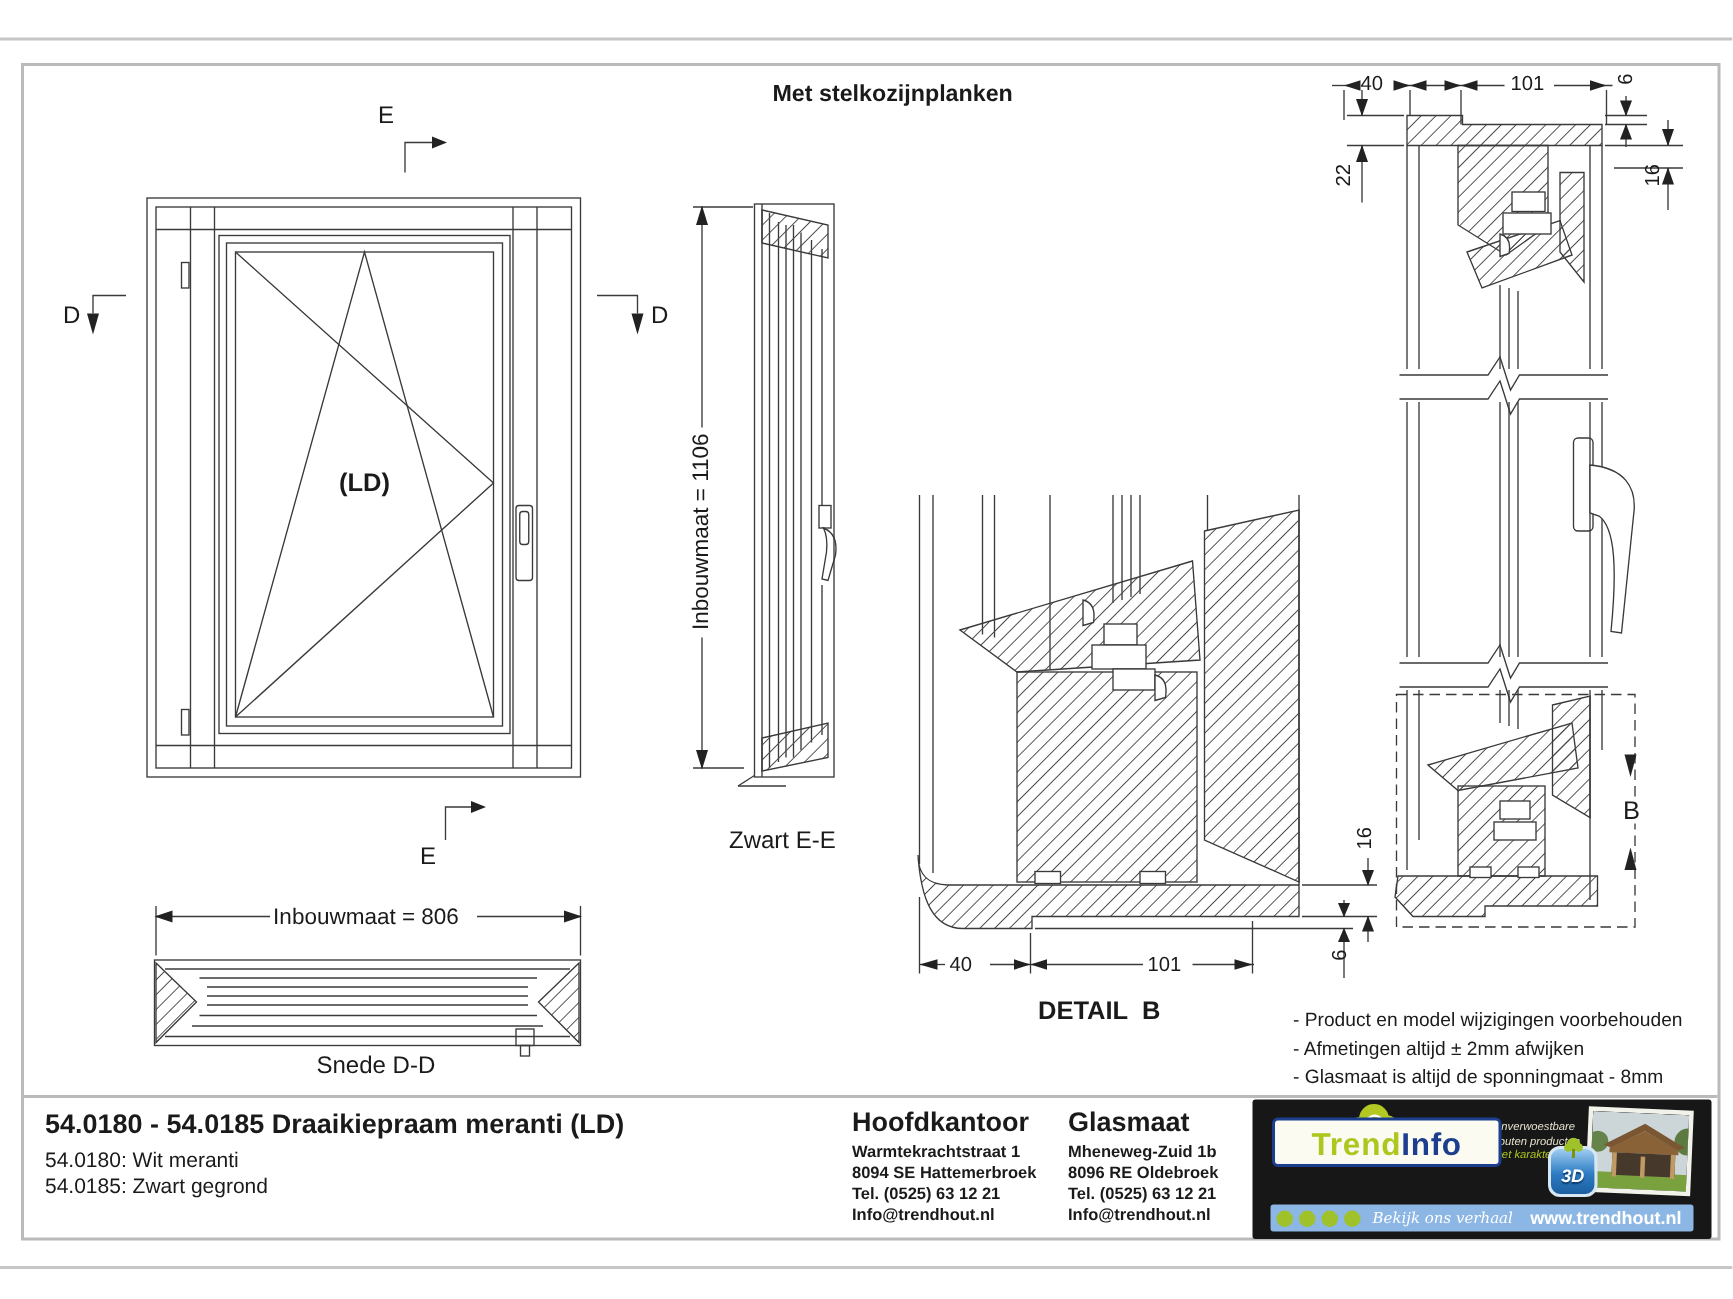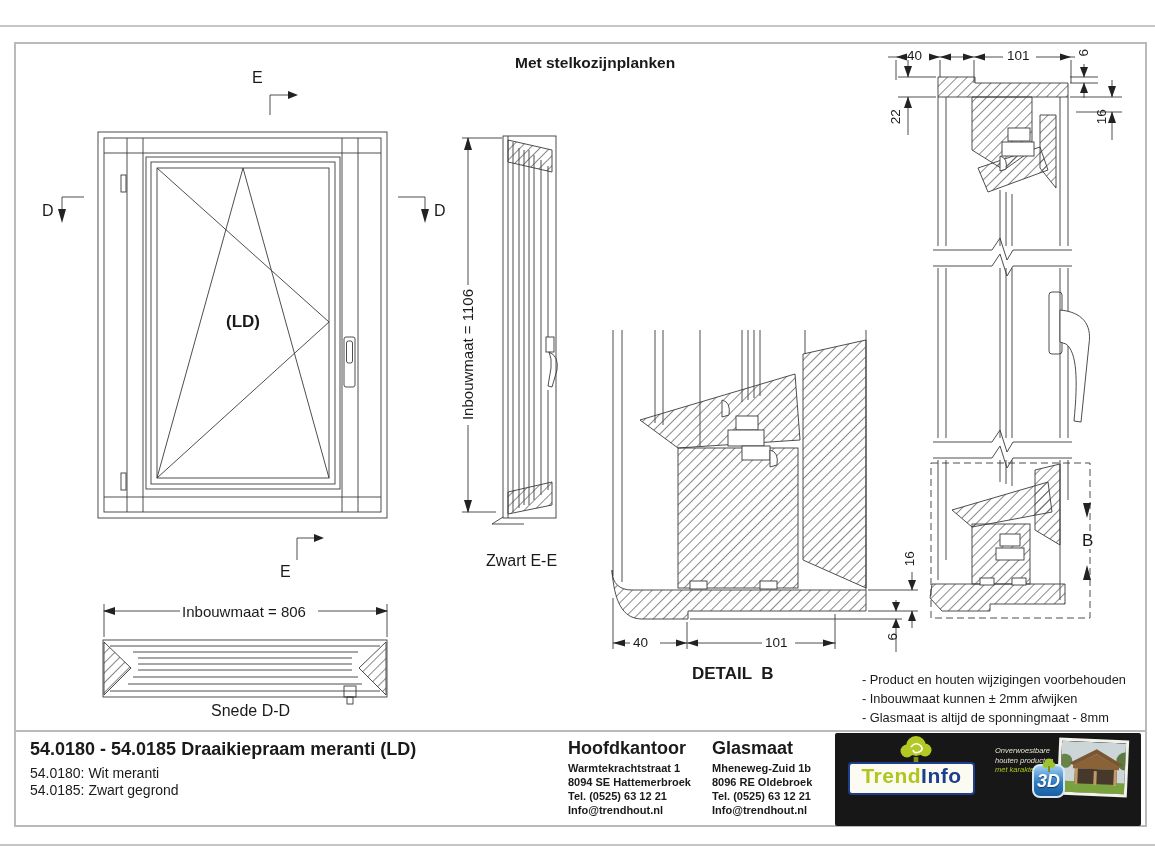--- a/index.html
+++ b/index.html
@@ -21,28 +21,28 @@
   .cap{font-size:16px}
   .mark{font-size:16px}
   .bgw{background:#fff;padding:0 2px}
   
   #tb-title{left:30px;top:740px;font-size:18px;font-weight:bold}
   .variant{left:30px;font-size:14px}
   .office-h{font-size:18px;font-weight:bold}
   .office-l{font-size:11px;font-weight:bold}
   
   #brand-panel{position:absolute;left:835px;top:733px;width:306px;height:93px;background:#171717;border-radius:2px}
-  #logo-box{position:absolute;left:13px;top:29px;width:127px;height:33px;background:#fbfbf2;border:2px solid #1d3e8f;border-radius:4px;display:flex;align-items:flex-start;justify-content:center;z-index:2}
+  #logo-box{position:absolute;left:13px;top:12px;width:153px;height:33px;background:#fbfbf2;border:2px solid #1d3e8f;border-radius:4px;display:flex;align-items:flex-end;justify-content:center;z-index:2}
   #logo-box .t1{color:#aec61e;font-weight:bold;font-size:21px;letter-spacing:.5px}
   #logo-box .t2{color:#1d3e8f;font-weight:bold;font-size:21px;letter-spacing:.5px}
   #logo-tree{position:absolute;left:64px;top:2px;z-index:1}
   #tagline{position:absolute;left:160px;top:13px;width:92px;font-size:7.5px;font-style:italic;color:#e4dfcd;line-height:9.5px}
   #tagline .tl3{color:#aec61e}
   #badge-3d{position:absolute;left:197px;top:31px;width:33px;height:34px;border-radius:8px;background:linear-gradient(180deg,#9ecdf0 0%,#2e7cc4 55%,#1b5ea0 100%);border:2px solid #d7e7f4;display:flex;align-items:flex-end;justify-content:center;z-index:2}
-  #badge-3d .d3{color:#fff;font-weight:bold;font-style:italic;font-size:18px;line-height:1;padding-bottom:6px;text-shadow:0 1px 1px #0a3a66}
+  #badge-3d .d3{color:#fff;font-weight:bold;font-style:italic;font-size:12px;line-height:1;padding-bottom:6px;text-shadow:0 1px 1px #0a3a66}
   #badge-tree{position:absolute;left:8px;top:-8px}
   #photo{position:absolute;left:223px;top:6px;width:70px;height:57px;border:3px solid #f2f2ea;transform:rotate(2.5deg);overflow:hidden;z-index:1}
   #bar{position:absolute;left:12px;top:70px;width:282px;height:18px;background:#8cb6e4;border-radius:2px;display:flex;align-items:center;z-index:3}
   #bar .soc{width:11px;height:11px;border-radius:50%;background:#9fc22b;margin-left:4px;flex:0 0 auto}
   #bar .cta{margin-left:8px;font-family:"DejaVu Serif",serif;font-style:italic;font-size:10px;color:#fff}
   #bar .site{margin-left:auto;margin-right:8px;font-size:12px;font-weight:bold;color:#fff}
 </style>
 </head>
 <body>
 
@@ -284,22 +284,22 @@
 <span class="lbl dim rot" style="left:898px;top:552px;width:24px">16</span>
 <span class="lbl dim rot" style="left:881px;top:630px;width:24px">6</span>
 
 <span class="lbl dim" style="left:907px;top:49px">40</span>
 <span class="lbl dim" style="left:1007px;top:49px">101</span>
 <span class="lbl dim rot" style="left:1072px;top:46px;width:24px">6</span>
 <span class="lbl dim rot" style="left:884px;top:110px;width:24px">22</span>
 <span class="lbl dim rot" style="left:1090px;top:110px;width:24px">16</span>
 <span class="lbl mark bgw" style="left:1080px;top:532px;font-size:17px">B</span>
 
-<span class="lbl" style="left:862px;top:674px;font-size:12.8px">- Product en houten wijzigingen voorbehouden</span>
-<span class="lbl" style="left:862px;top:693px;font-size:12.8px">- Inbouwmaat kunnen ± 2mm afwijken</span>
+<span class="lbl" style="left:862px;top:674px;font-size:12.8px">- Product en model wijzigingen voorbehouden</span>
+<span class="lbl" style="left:862px;top:693px;font-size:12.8px">- Afmetingen altijd ± 2mm afwijken</span>
 <span class="lbl" style="left:862px;top:712px;font-size:12.8px">- Glasmaat is altijd de sponningmaat - 8mm</span>
 
 <span class="lbl" id="tb-title">54.0180 - 54.0185 Draaikiepraam meranti (LD)</span>
 <span class="lbl variant" style="top:766px">54.0180: Wit meranti</span>
 <span class="lbl variant" style="top:783px">54.0185: Zwart gegrond</span>
 
 <span class="lbl office-h" style="left:568px;top:739px">Hoofdkantoor</span>
 <span class="lbl office-l" style="left:568px;top:763px">Warmtekrachtstraat 1</span>
 <span class="lbl office-l" style="left:568px;top:777px">8094 SE Hattemerbroek</span>
 <span class="lbl office-l" style="left:568px;top:791px">Tel. (0525) 63 12 21</span>
@@ -344,15 +344,23 @@
       <circle cx="4" cy="20" r="7" fill="#66834a"></circle>
       <rect y="40" width="70" height="17" fill="#79a23e"></rect>
       <polygon points="8,22 35,7 62,22 57,24 35,12 13,24" fill="#7b5633"></polygon>
       <polygon points="12,24 35,12 58,24 58,27 12,27" fill="#8a6238"></polygon>
       <rect x="14" y="27" width="42" height="15" fill="#46392b"></rect>
       <rect x="14" y="27" width="3" height="16" fill="#bf9a64"></rect>
       <rect x="53" y="27" width="3" height="16" fill="#bf9a64"></rect>
       <rect x="33" y="29" width="3" height="14" fill="#bf9a64"></rect>
     </svg>
   </div>
+  <div id="bar">
+    <span class="soc"></span>
+    <span class="soc"></span>
+    <span class="soc"></span>
+    <span class="soc"></span>
+    <span class="cta">Bekijk ons verhaal</span>
+    <span class="site">www.trendhout.nl</span>
+  </div>
 </div>
 
 <div class="hr" id="rule-bottom"></div>
 
 </body></html>

